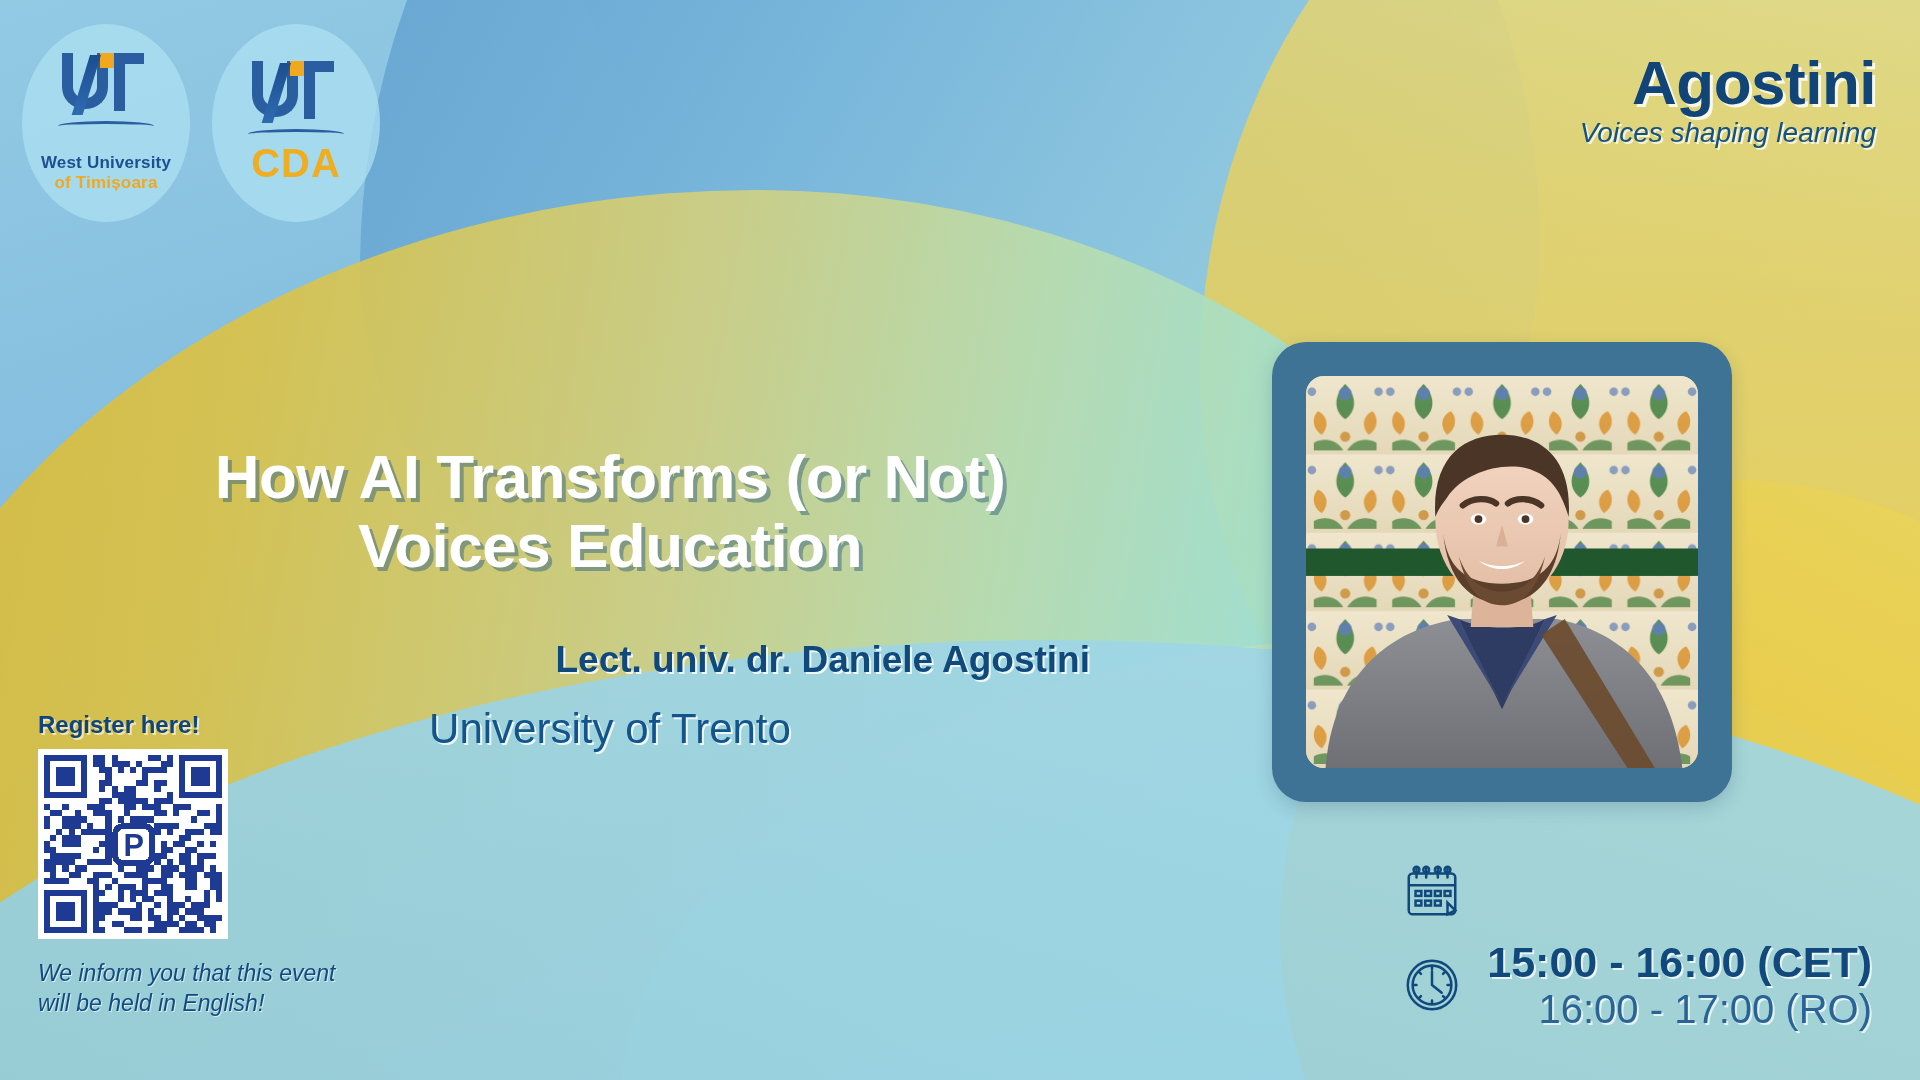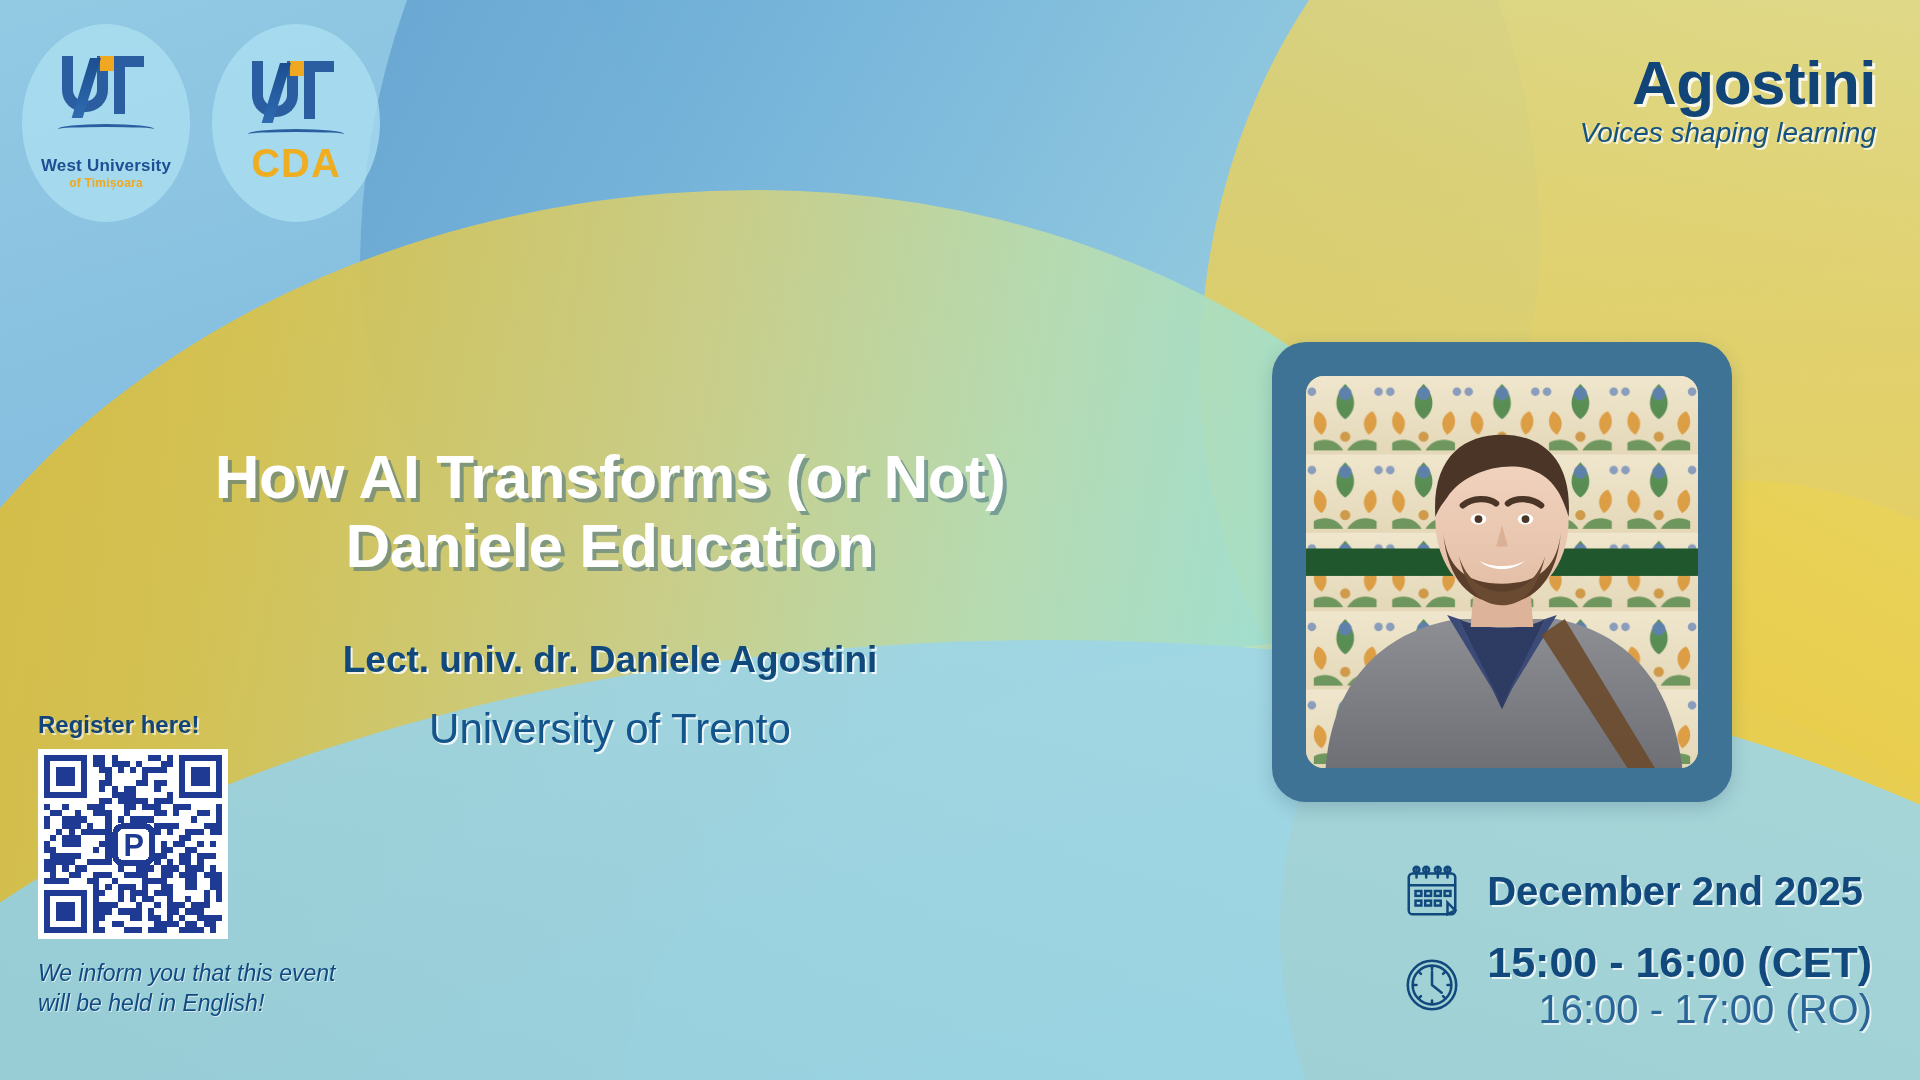--- a/index.html
+++ b/index.html
@@ -109,21 +109,21 @@
     transform: skewX(-17deg);
     transform-origin: top left;
   }
   .uvt-swoosh {
     width: 96px; height: 7px;
     margin-top: 6px;
     border-radius: 50%;
     border-top: 3px solid #2a5ea1;
   }
   .uvt-line1 { font-size: 17px; font-weight: bold; color: #1d4f92; margin-top: 22px; letter-spacing: .2px; }
-  .uvt-line2 { font-size: 12px; font-weight: bold; color: #efa81f; letter-spacing: .2px; }
+  .uvt-line2 { font-size: 17px; font-weight: bold; color: #efa81f; letter-spacing: .2px; }
   .cda-text { font-size: 40px; font-weight: bold; color: #efae21; letter-spacing: 1px; margin-top: 2px; text-align: center; }
 
   
   #brand { position: absolute; right: 44px; top: 52px; text-align: right; }
   #brand-title {
     font-size: 62px; font-weight: bold; color: #114577;
     letter-spacing: -.5px; line-height: 1;
     text-shadow: 3px 3px 0 rgba(255,255,255,.82);
   }
   #brand-tagline {
@@ -136,20 +136,21 @@
   #talk-block { position: absolute; left: 130px; top: 442px; width: 960px; text-align: center; }
   #talk-title {
     font-size: 62px; font-weight: bold; color: #ffffff;
     line-height: 1.12; letter-spacing: -.5px;
     text-shadow: 4px 4px 0 rgba(66,110,130,.55);
   }
   #speaker-name {
     margin-top: 58px;
     font-size: 37px; font-weight: bold; color: #11497d;
     text-shadow: 2px 2px 0 rgba(255,255,255,.8);
+    text-align: right;
   }
   #speaker-affiliation {
     margin-top: 24px;
     font-size: 42px; color: #13548c;
     text-shadow: 2px 2px 0 rgba(255,255,255,.8);
   }
 
   
   #register-block { position: absolute; left: 38px; top: 711px; width: 300px; }
   #register-label {
@@ -253,21 +254,21 @@
   </div>
 
   <div id="brand">
     <div id="brand-title">Agostini</div>
     <div id="brand-tagline">Voices shaping learning</div>
   </div>
 
   <div id="talk-block">
     <div id="talk-title">
       <span>How AI Transforms (or Not)</span><br>
-      <span>Daniele Education</span>
+      <span>Voices Education</span>
     </div>
     <div id="speaker-name">Lect. univ. dr. Daniele Agostini</div>
     <div id="speaker-affiliation">University of Trento</div>
   </div>
 
   <div id="register-block">
     <div id="register-label">Register here!</div>
     <div id="qr-code">
       <svg id="qr-canvas" viewBox="0 0 29 29" shape-rendering="crispEdges">
         <rect width="29" height="29" fill="#ffffff"></rect>
@@ -361,21 +362,20 @@
         <circle cx="48" cy="10" r="3"></circle>
         <rect x="15" y="32" width="6" height="5"></rect>
         <rect x="25" y="32" width="6" height="5"></rect>
         <rect x="35" y="32" width="6" height="5"></rect>
         <rect x="45" y="32" width="6" height="5"></rect>
         <rect x="15" y="42" width="6" height="5"></rect>
         <rect x="25" y="42" width="6" height="5"></rect>
         <rect x="35" y="42" width="6" height="5"></rect>
         <path d="M48 44 L56 52 L48 56 Z"></path>
       </svg>
-      <div id="date-text">December 2nd 2025</div>
     </div>
 
     <div class="sched-row sched-gap">
       <svg class="sched-icon" viewBox="0 0 64 64" fill="none" stroke="#12497d" stroke-width="2.6">
         <circle cx="32" cy="32" r="25"></circle>
         <circle cx="32" cy="32" r="20"></circle>
         <path d="M32 32 L32 18 M32 32 L42 40" stroke-linecap="round"></path>
         <path d="M32 13 V16 M32 48 V51 M13 32 H16 M48 32 H51" stroke-linecap="round"></path>
         <path d="M18.5 18.5 L20.6 20.6 M45.5 45.5 L43.4 43.4 M18.5 45.5 L20.6 43.4 M45.5 18.5 L43.4 20.6" stroke-linecap="round"></path>
       </svg>

